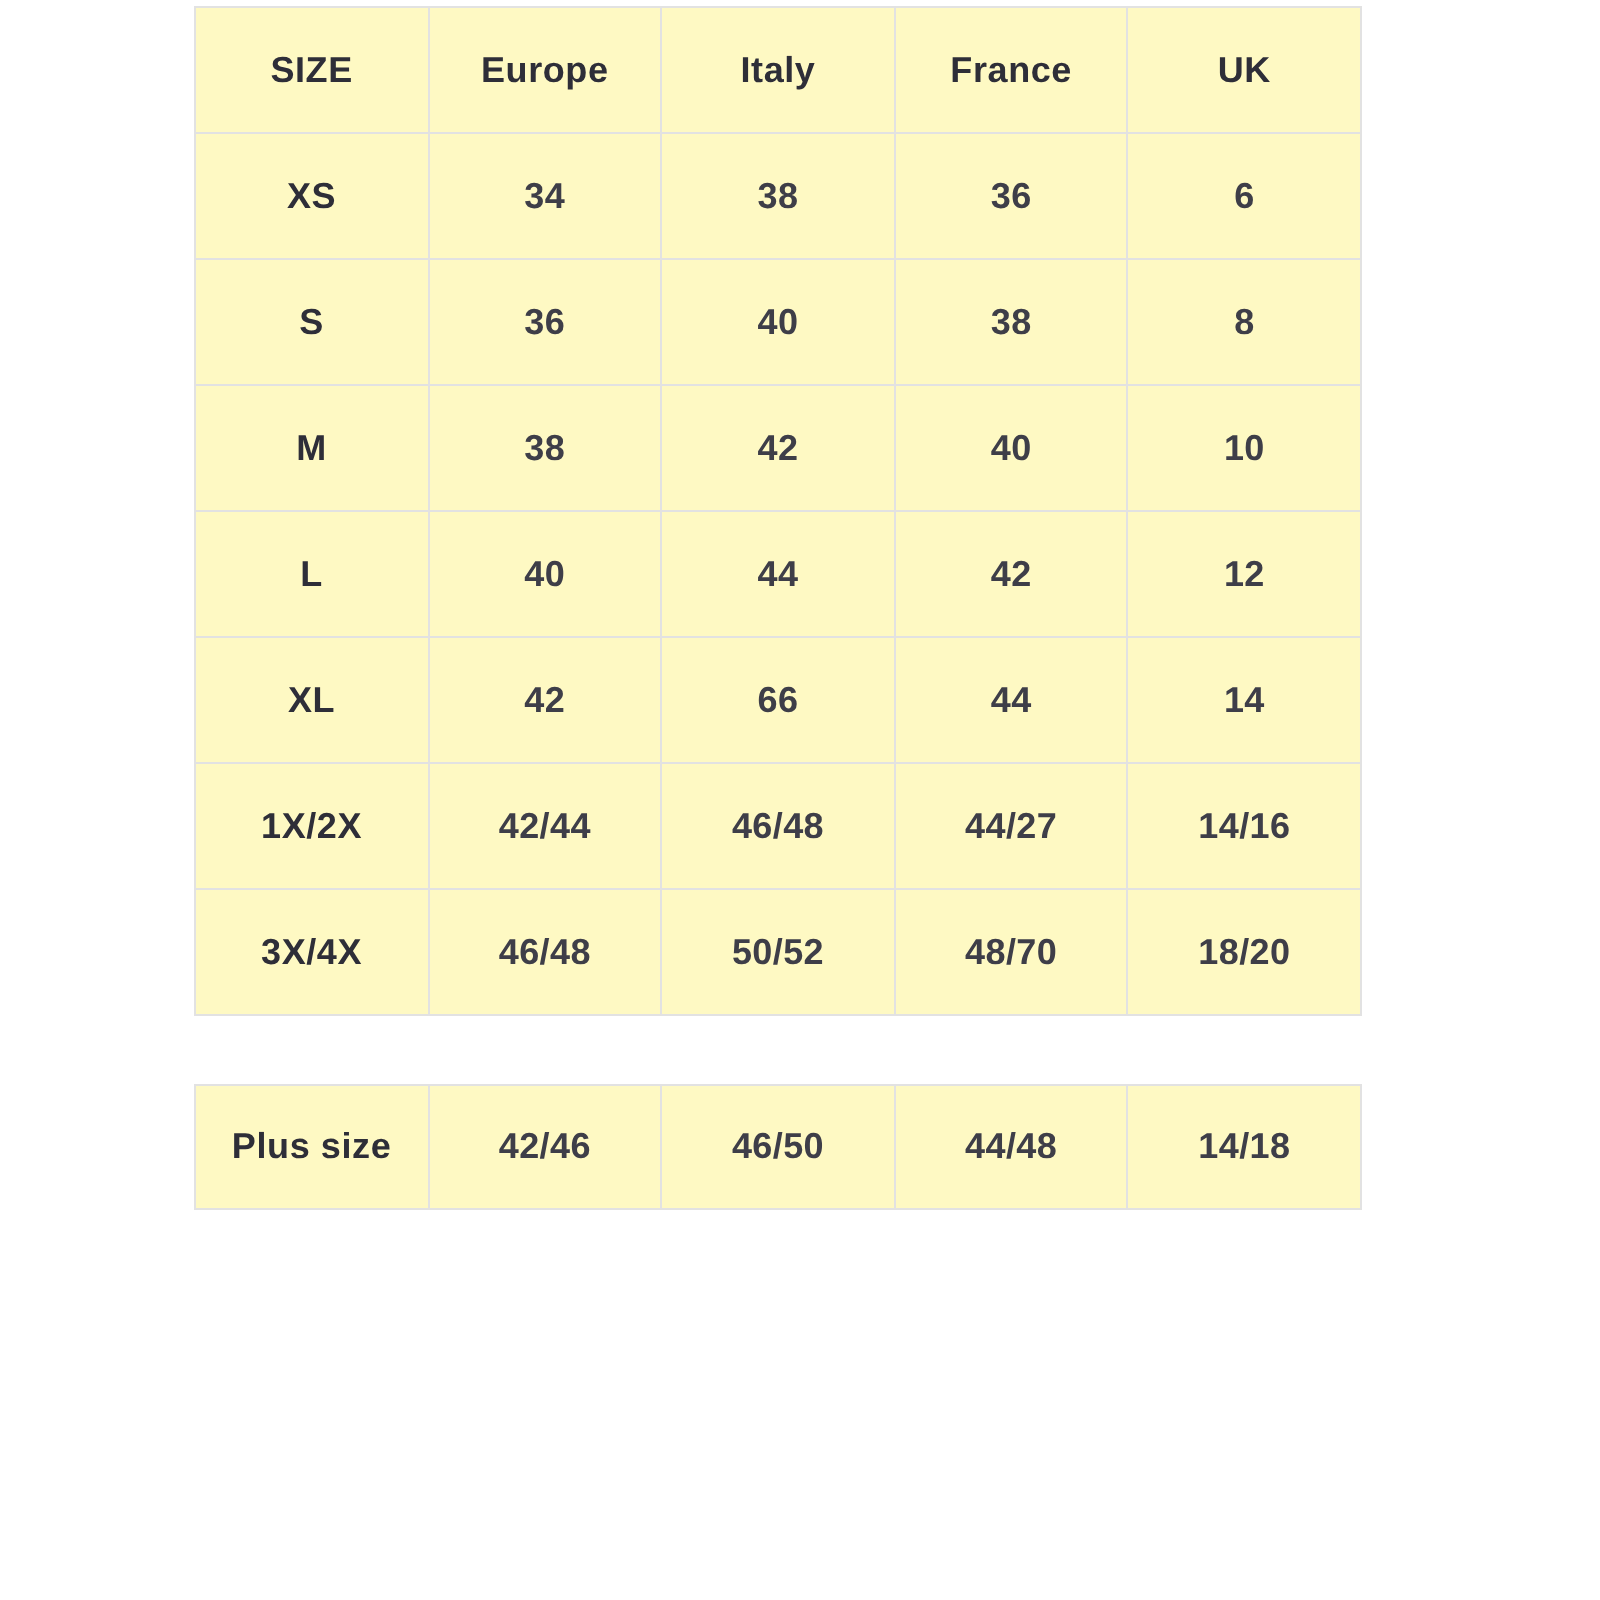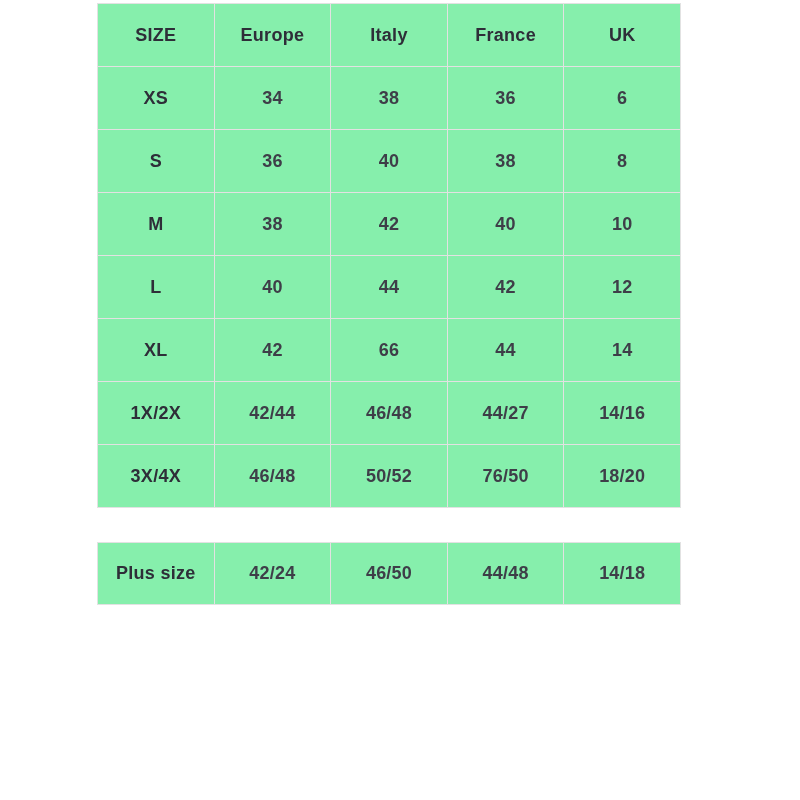--- a/index.html
+++ b/index.html
@@ -13,21 +13,21 @@
     font-family: "Liberation Sans", sans-serif;
     overflow: hidden;
   }
   .page {
     padding: 3px 0 0 97px;
   }
   table.size-table {
     border-collapse: collapse;
     width: 584px;
     table-layout: fixed;
-    background: #86efac;
+    background: #fef9c3;
   }
   table.size-table th,
   table.size-table td {
     border: 1px solid #e2e2e2;
     height: 62px;
     text-align: center;
     vertical-align: middle;
     font-size: 18px;
     padding: 0;
   }
@@ -104,31 +104,31 @@
         <th>1X/2X</th>
         <td>42/44</td>
         <td>46/48</td>
         <td>44/27</td>
         <td>14/16</td>
       </tr>
       <tr>
         <th>3X/4X</th>
         <td>46/48</td>
         <td>50/52</td>
-        <td>76/50</td>
+        <td>48/70</td>
         <td>18/20</td>
       </tr>
     </tbody>
   </table>
 
   <table class="size-table secondary">
     <tbody>
       <tr>
         <th>Plus size</th>
-        <td>42/24</td>
+        <td>42/46</td>
         <td>46/50</td>
         <td>44/48</td>
         <td>14/18</td>
       </tr>
     </tbody>
   </table>
 
 </div>
 
 </body></html>

